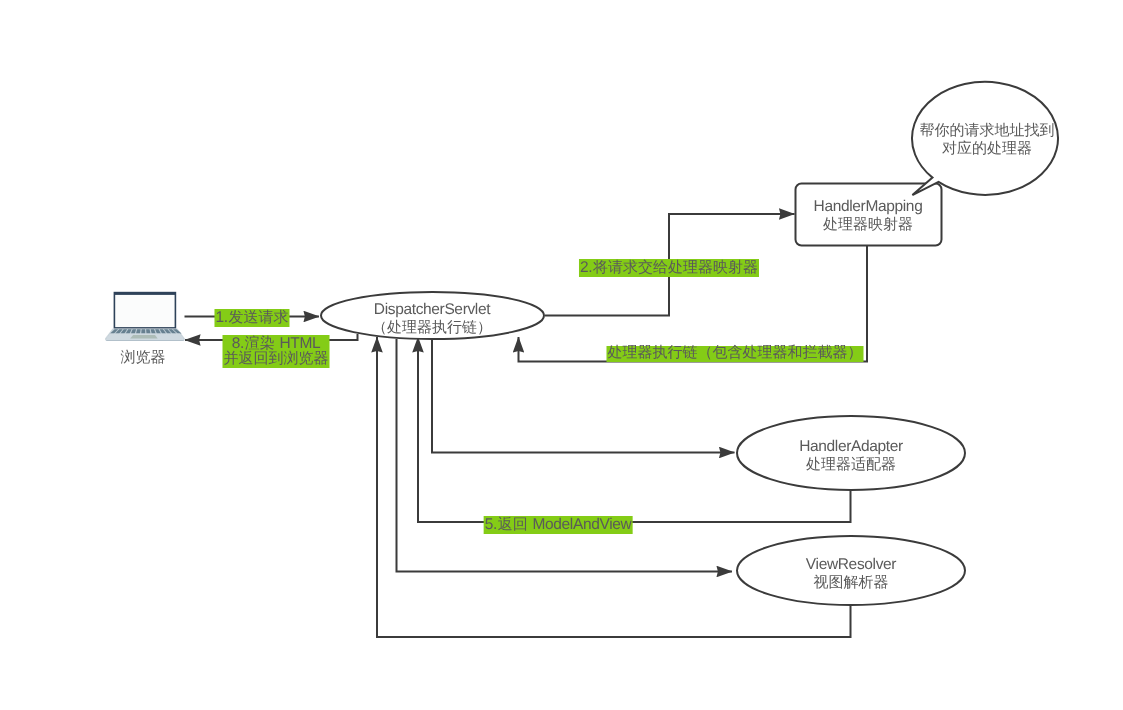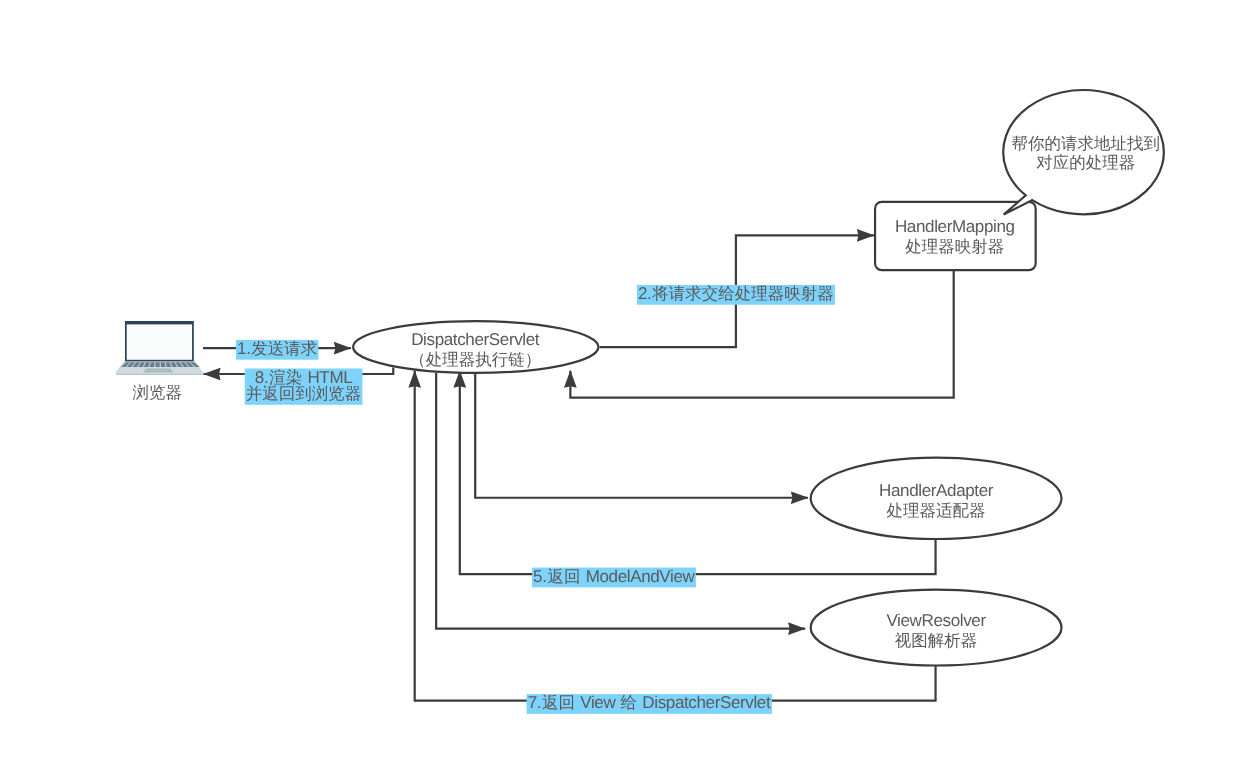--- a/index.html
+++ b/index.html
@@ -8,21 +8,21 @@
        -webkit-font-smoothing:antialiased;text-rendering:geometricPrecision;}
   #stage{position:relative;width:1123px;height:710px;}
   svg.layer{position:absolute;left:0;top:0;width:1123px;height:710px;}
 
   .lbl{position:absolute;white-space:nowrap;color:#5a5a5a;
        font-family:"Liberation Sans",sans-serif;font-size:15.5px;letter-spacing:-0.35px;
        line-height:17.5px;transform:translateX(-50%);text-align:center;}
   .lbl .cjk{font-size:15px;letter-spacing:0px;}
   .lbl .cjk + span, .lbl span + .cjk{margin-left:0.8px;}
   
-  .edge-lbl{background:#7dd3fc;padding:0 1px;}
+  .edge-lbl{background:#84cc16;padding:0 1px;}
   .node-lbl{color:#5a5a5a;}
 </style>
 </head>
 <body>
 
 <div id="stage">
 
   <svg class="layer" viewBox="0 0 1123 710" xmlns="http://www.w3.org/2000/svg">
     <defs>
       <marker id="ah" viewBox="0 0 16 11.6" refX="15.6" refY="5.8" markerWidth="16" markerHeight="11.6" orient="auto-start-reverse" markerUnits="userSpaceOnUse">
@@ -124,25 +124,23 @@
   <div class="lbl edge-lbl" style="left:276px;top:335px;">
     <div><span>8.</span><span class="cjk">渲染</span><span> HTML</span></div>
     <div class="cjk" style="margin-top:-2.5px">并返回到浏览器</div>
   </div>
 
   <div class="lbl edge-lbl" style="left:669px;top:259px;">
     <div><span>2.</span><span class="cjk">将请求交给处理器映射器</span></div>
   </div>
 
   <div class="lbl edge-lbl" style="left:735px;top:346px;">
+    <div class="cjk" style="margin-top:-2px">处理器执行链（包含处理器和拦截器）</div>
   </div>
 
 
   <div class="lbl edge-lbl" style="left:558px;top:516px;">
     <div><span>5.</span><span class="cjk">返回</span><span> ModelAndView</span></div>
   </div>
 
 
-  <div class="lbl edge-lbl" style="left:590px;top:631px;">
-    <div><span>7.</span><span class="cjk">返回</span><span> View </span><span class="cjk">给</span><span> DispatcherServlet</span></div>
-  </div>
 
 </div>
 
 </body></html>

